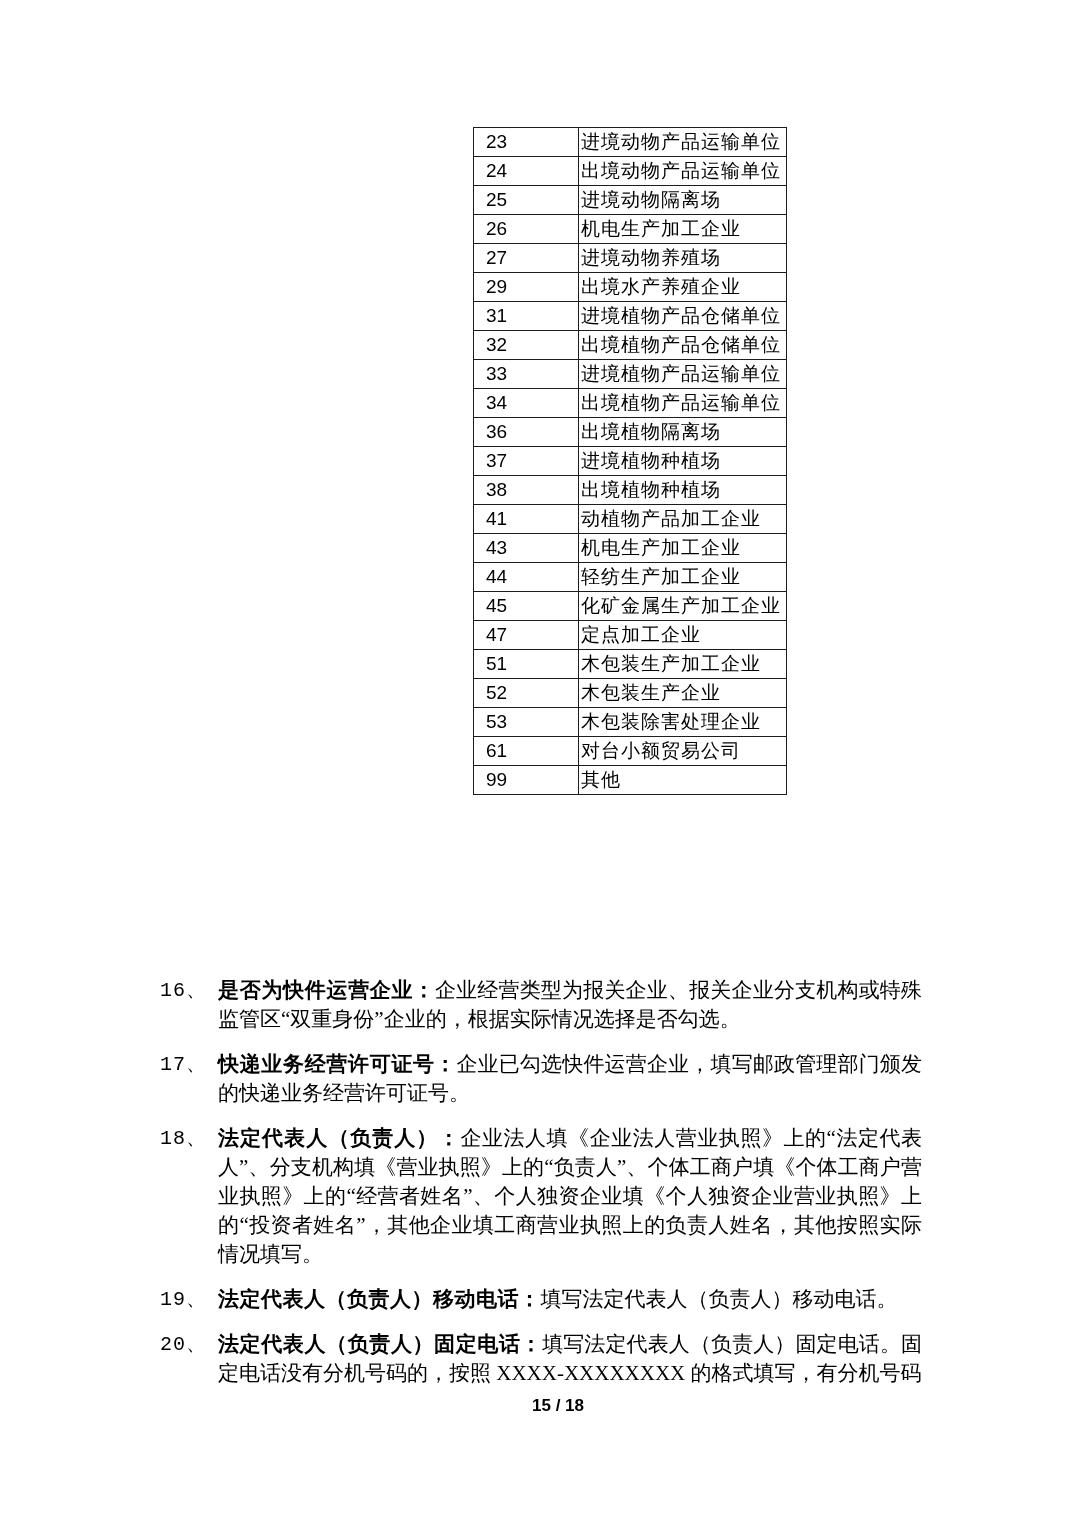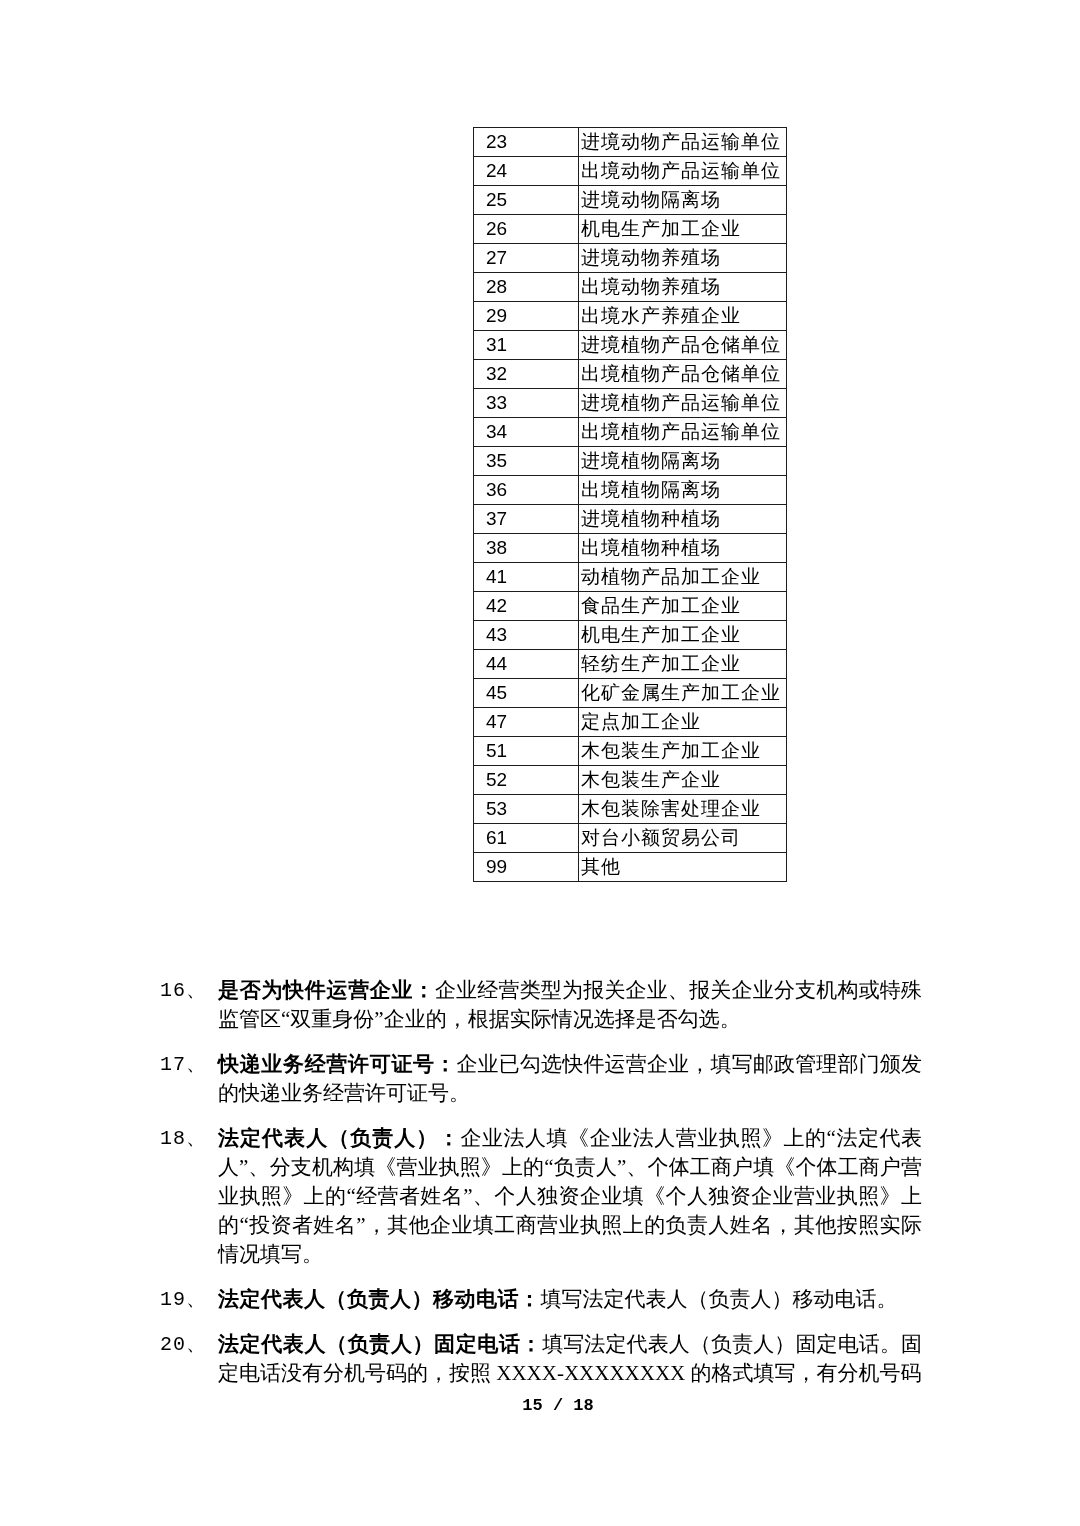--- a/index.html
+++ b/index.html
@@ -78,21 +78,21 @@
     font-family: "Liberation Serif", serif;
   }
 
   
   .page-number {
     position: absolute;
     top: 1396px;
     left: 0;
     width: 100%;
     text-align: center;
-    font-family: Liberation Mono, monospace;
+    font-family: Liberation Sans, sans-serif;
     font-weight: 700;
     font-size: 17px;
     padding-left: 36px;
   }
 </style>
 </head>
 <body>
 
 <div class="page">
 
@@ -116,24 +116,20 @@
     <tr>
       <td class="code-cell">26</td>
       <td class="label-cell">机电生产加工企业</td>
     </tr>
 
     <tr>
       <td class="code-cell">27</td>
       <td class="label-cell">进境动物养殖场</td>
     </tr>
 
-    <tr>
-      <td class="code-cell">28</td>
-      <td class="label-cell">出境动物养殖场</td>
-    </tr>
 
     <tr>
       <td class="code-cell">29</td>
       <td class="label-cell">出境水产养殖企业</td>
     </tr>
 
     <tr>
       <td class="code-cell">31</td>
       <td class="label-cell">进境植物产品仓储单位</td>
     </tr>
@@ -146,24 +142,20 @@
     <tr>
       <td class="code-cell">33</td>
       <td class="label-cell">进境植物产品运输单位</td>
     </tr>
 
     <tr>
       <td class="code-cell">34</td>
       <td class="label-cell">出境植物产品运输单位</td>
     </tr>
 
-    <tr>
-      <td class="code-cell">35</td>
-      <td class="label-cell">进境植物隔离场</td>
-    </tr>
 
     <tr>
       <td class="code-cell">36</td>
       <td class="label-cell">出境植物隔离场</td>
     </tr>
 
     <tr>
       <td class="code-cell">37</td>
       <td class="label-cell">进境植物种植场</td>
     </tr>
@@ -171,24 +163,20 @@
     <tr>
       <td class="code-cell">38</td>
       <td class="label-cell">出境植物种植场</td>
     </tr>
 
     <tr>
       <td class="code-cell">41</td>
       <td class="label-cell">动植物产品加工企业</td>
     </tr>
 
-    <tr>
-      <td class="code-cell">42</td>
-      <td class="label-cell">食品生产加工企业</td>
-    </tr>
 
     <tr>
       <td class="code-cell">43</td>
       <td class="label-cell">机电生产加工企业</td>
     </tr>
 
     <tr>
       <td class="code-cell">44</td>
       <td class="label-cell">轻纺生产加工企业</td>
     </tr>

